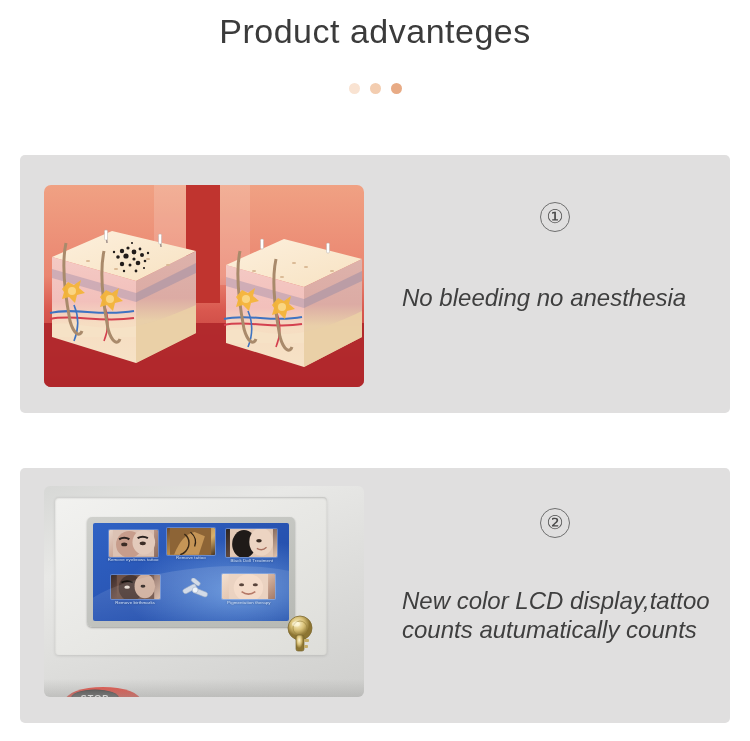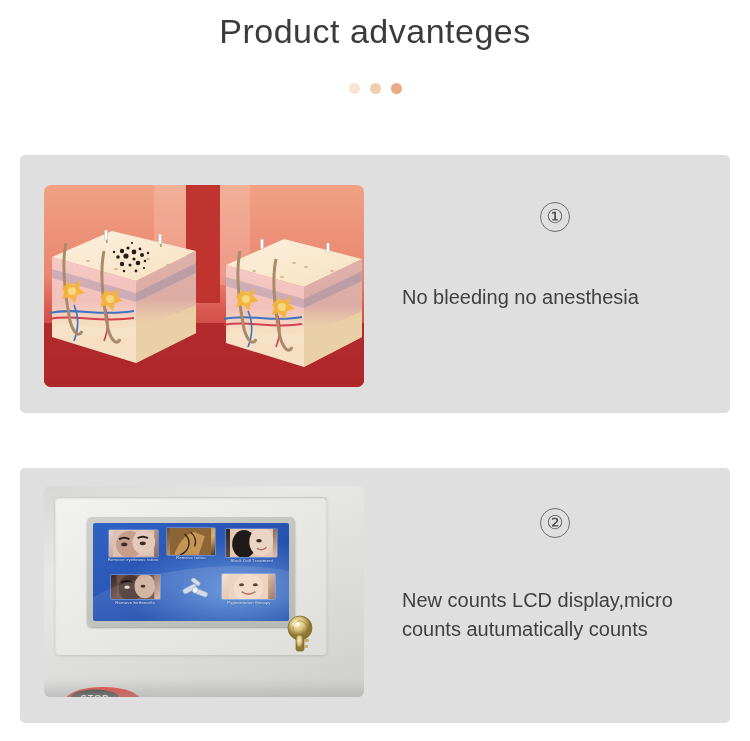--- a/index.html
+++ b/index.html
@@ -46,22 +46,22 @@
     display:inline-block;
     width:30px; height:30px; line-height:28px;
     border:1.5px solid #6f6f6f; border-radius:50%;
     font-size:19px; color:#4a4a4a; text-align:center;
     font-family:"Liberation Sans", sans-serif;
   }
   #card1 .num-circle { top:47px; }
   #card2 .num-circle { top:40px; }
   .card-text {
     position:absolute; left:22px; width:330px;
-    font-size:20px; color:#3f3f3f; line-height:29px;
-    font-family:"Liberation Sans", sans-serif; font-weight:400;
+    font-size:24px; color:#3f3f3f; line-height:29px;
+    font-family:"Liberation Sans", sans-serif; font-weight:400;font-style:italic;
   }
   #card1 .card-text { top:128px; }
   #card2 .card-text { top:118px; }
 
   
   .skin-scene { position:relative; width:100%; height:100%; }
 
   
   .machine { position:relative; width:100%; height:100%;
              background:linear-gradient(160deg,#d7d8d6 0%,#e8e8e6 28%,#dcdcda 62%,#cfcfcd 100%); }
@@ -407,19 +407,19 @@
 
         <div class="fadebar"></div>
       </div>
     </div>
 
     <div class="card-body">
       <div class="num-circle">
         <span>②</span>
       </div>
       <div class="card-text">
-        <div>New counts LCD display,micro</div>
+        <div>New color LCD display,tattoo</div>
         <div>counts autumatically counts</div>
       </div>
     </div>
   </div>
 
 </div>
 
 </body></html>

